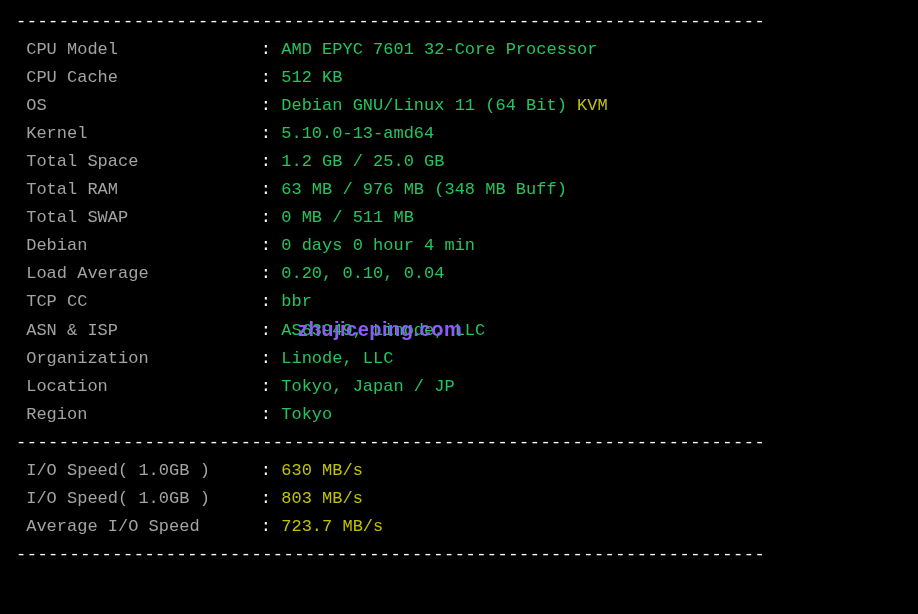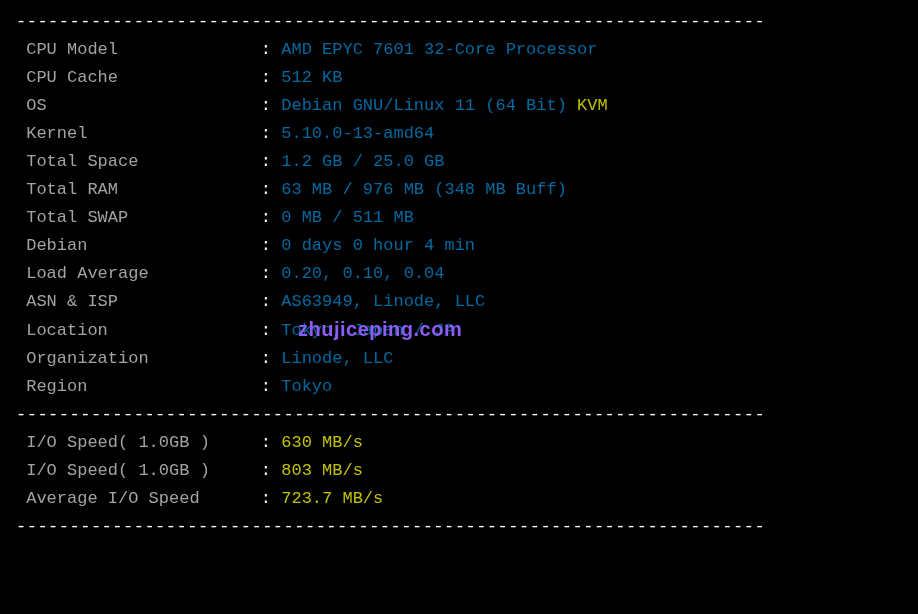--- a/index.html
+++ b/index.html
@@ -16,21 +16,21 @@
     position: relative;
   }
   .terminal {
     padding: 8px 16px;
   }
   .row {
     white-space: pre;
   }
   .lbl { color: #a3a3a3; display: inline-block; width: 24ch; }
   .colon { color: #ffffff; }
-  .cyan { color: #0369a1; }
+  .cyan { color: #22c55e; }
   .yellow { color: #c2c200; }
   .dash { color: #ffffff; letter-spacing: 0.5px; }
   .watermark {
     position: absolute;
     left: 298px;
     top: 313px;
     color: #8b5cf6;
     font-family: Arial, sans-serif;
     font-size: 20px;
     font-weight: bold;
@@ -56,26 +56,27 @@
   <div class="row"><span class="lbl"> <span>Total Space</span></span><span class="colon">: </span><span class="cyan">1.2 GB / 25.0 GB</span></div>
 
   <div class="row"><span class="lbl"> <span>Total RAM</span></span><span class="colon">: </span><span class="cyan">63 MB / 976 MB (348 MB Buff)</span></div>
 
   <div class="row"><span class="lbl"> <span>Total SWAP</span></span><span class="colon">: </span><span class="cyan">0 MB / 511 MB</span></div>
 
   <div class="row"><span class="lbl"> <span>Debian</span></span><span class="colon">: </span><span class="cyan">0 days 0 hour 4 min</span></div>
 
   <div class="row"><span class="lbl"> <span>Load Average</span></span><span class="colon">: </span><span class="cyan">0.20, 0.10, 0.04</span></div>
 
+  <div class="row"><span class="lbl"> <span>TCP CC</span></span><span class="colon">: </span><span class="cyan">bbr</span></div>
 
   <div class="row"><span class="lbl"> <span>ASN &amp; ISP</span></span><span class="colon">: </span><span class="cyan">AS63949, Linode, LLC</span></div>
 
+  <div class="row"><span class="lbl"> <span>Organization</span></span><span class="colon">: </span><span class="cyan">Linode, LLC</span></div>
+
   <div class="row"><span class="lbl"> <span>Location</span></span><span class="colon">: </span><span class="cyan">Tokyo, Japan / JP</span></div>
-
-  <div class="row"><span class="lbl"> <span>Organization</span></span><span class="colon">: </span><span class="cyan">Linode, LLC</span></div>
 
   <div class="row"><span class="lbl"> <span>Region</span></span><span class="colon">: </span><span class="cyan">Tokyo</span></div>
 
   <div class="row dash">----------------------------------------------------------------------</div>
 
   <div class="row"><span class="lbl"> <span>I/O Speed( 1.0GB )</span></span><span class="colon">: </span><span class="yellow">630 MB/s</span></div>
 
 
   <div class="row"><span class="lbl"> <span>I/O Speed( 1.0GB )</span></span><span class="colon">: </span><span class="yellow">803 MB/s</span></div>
 

